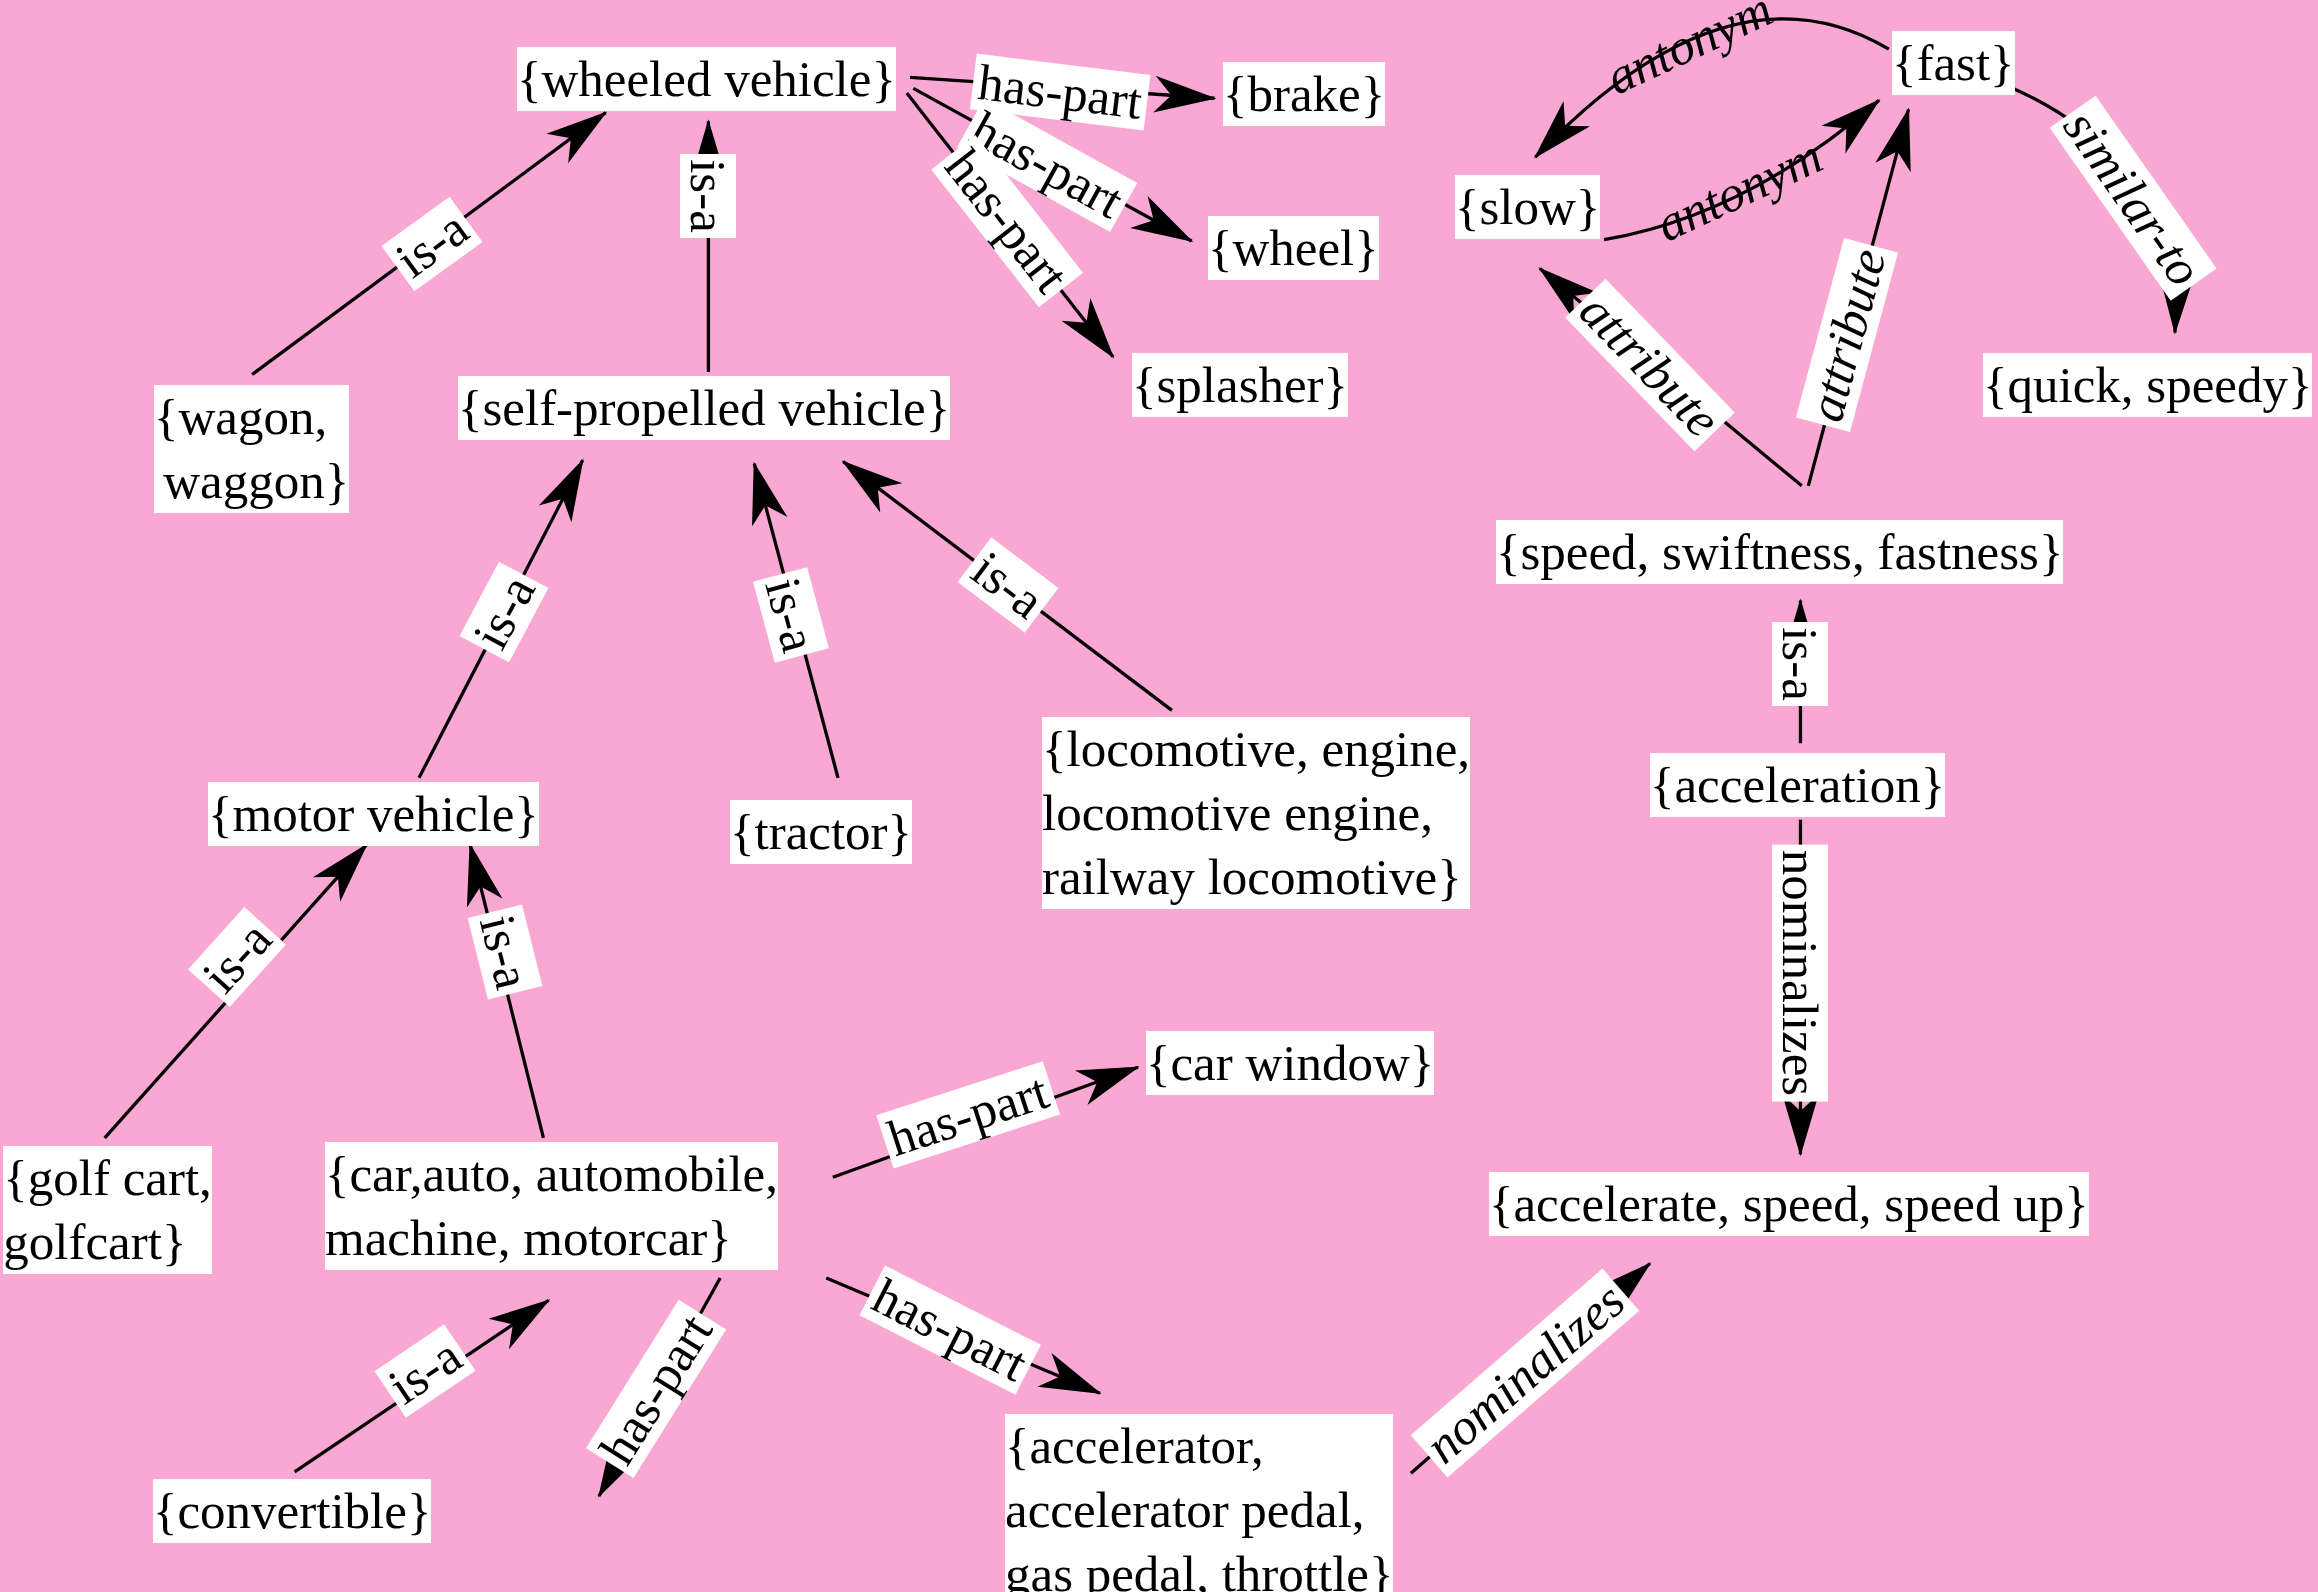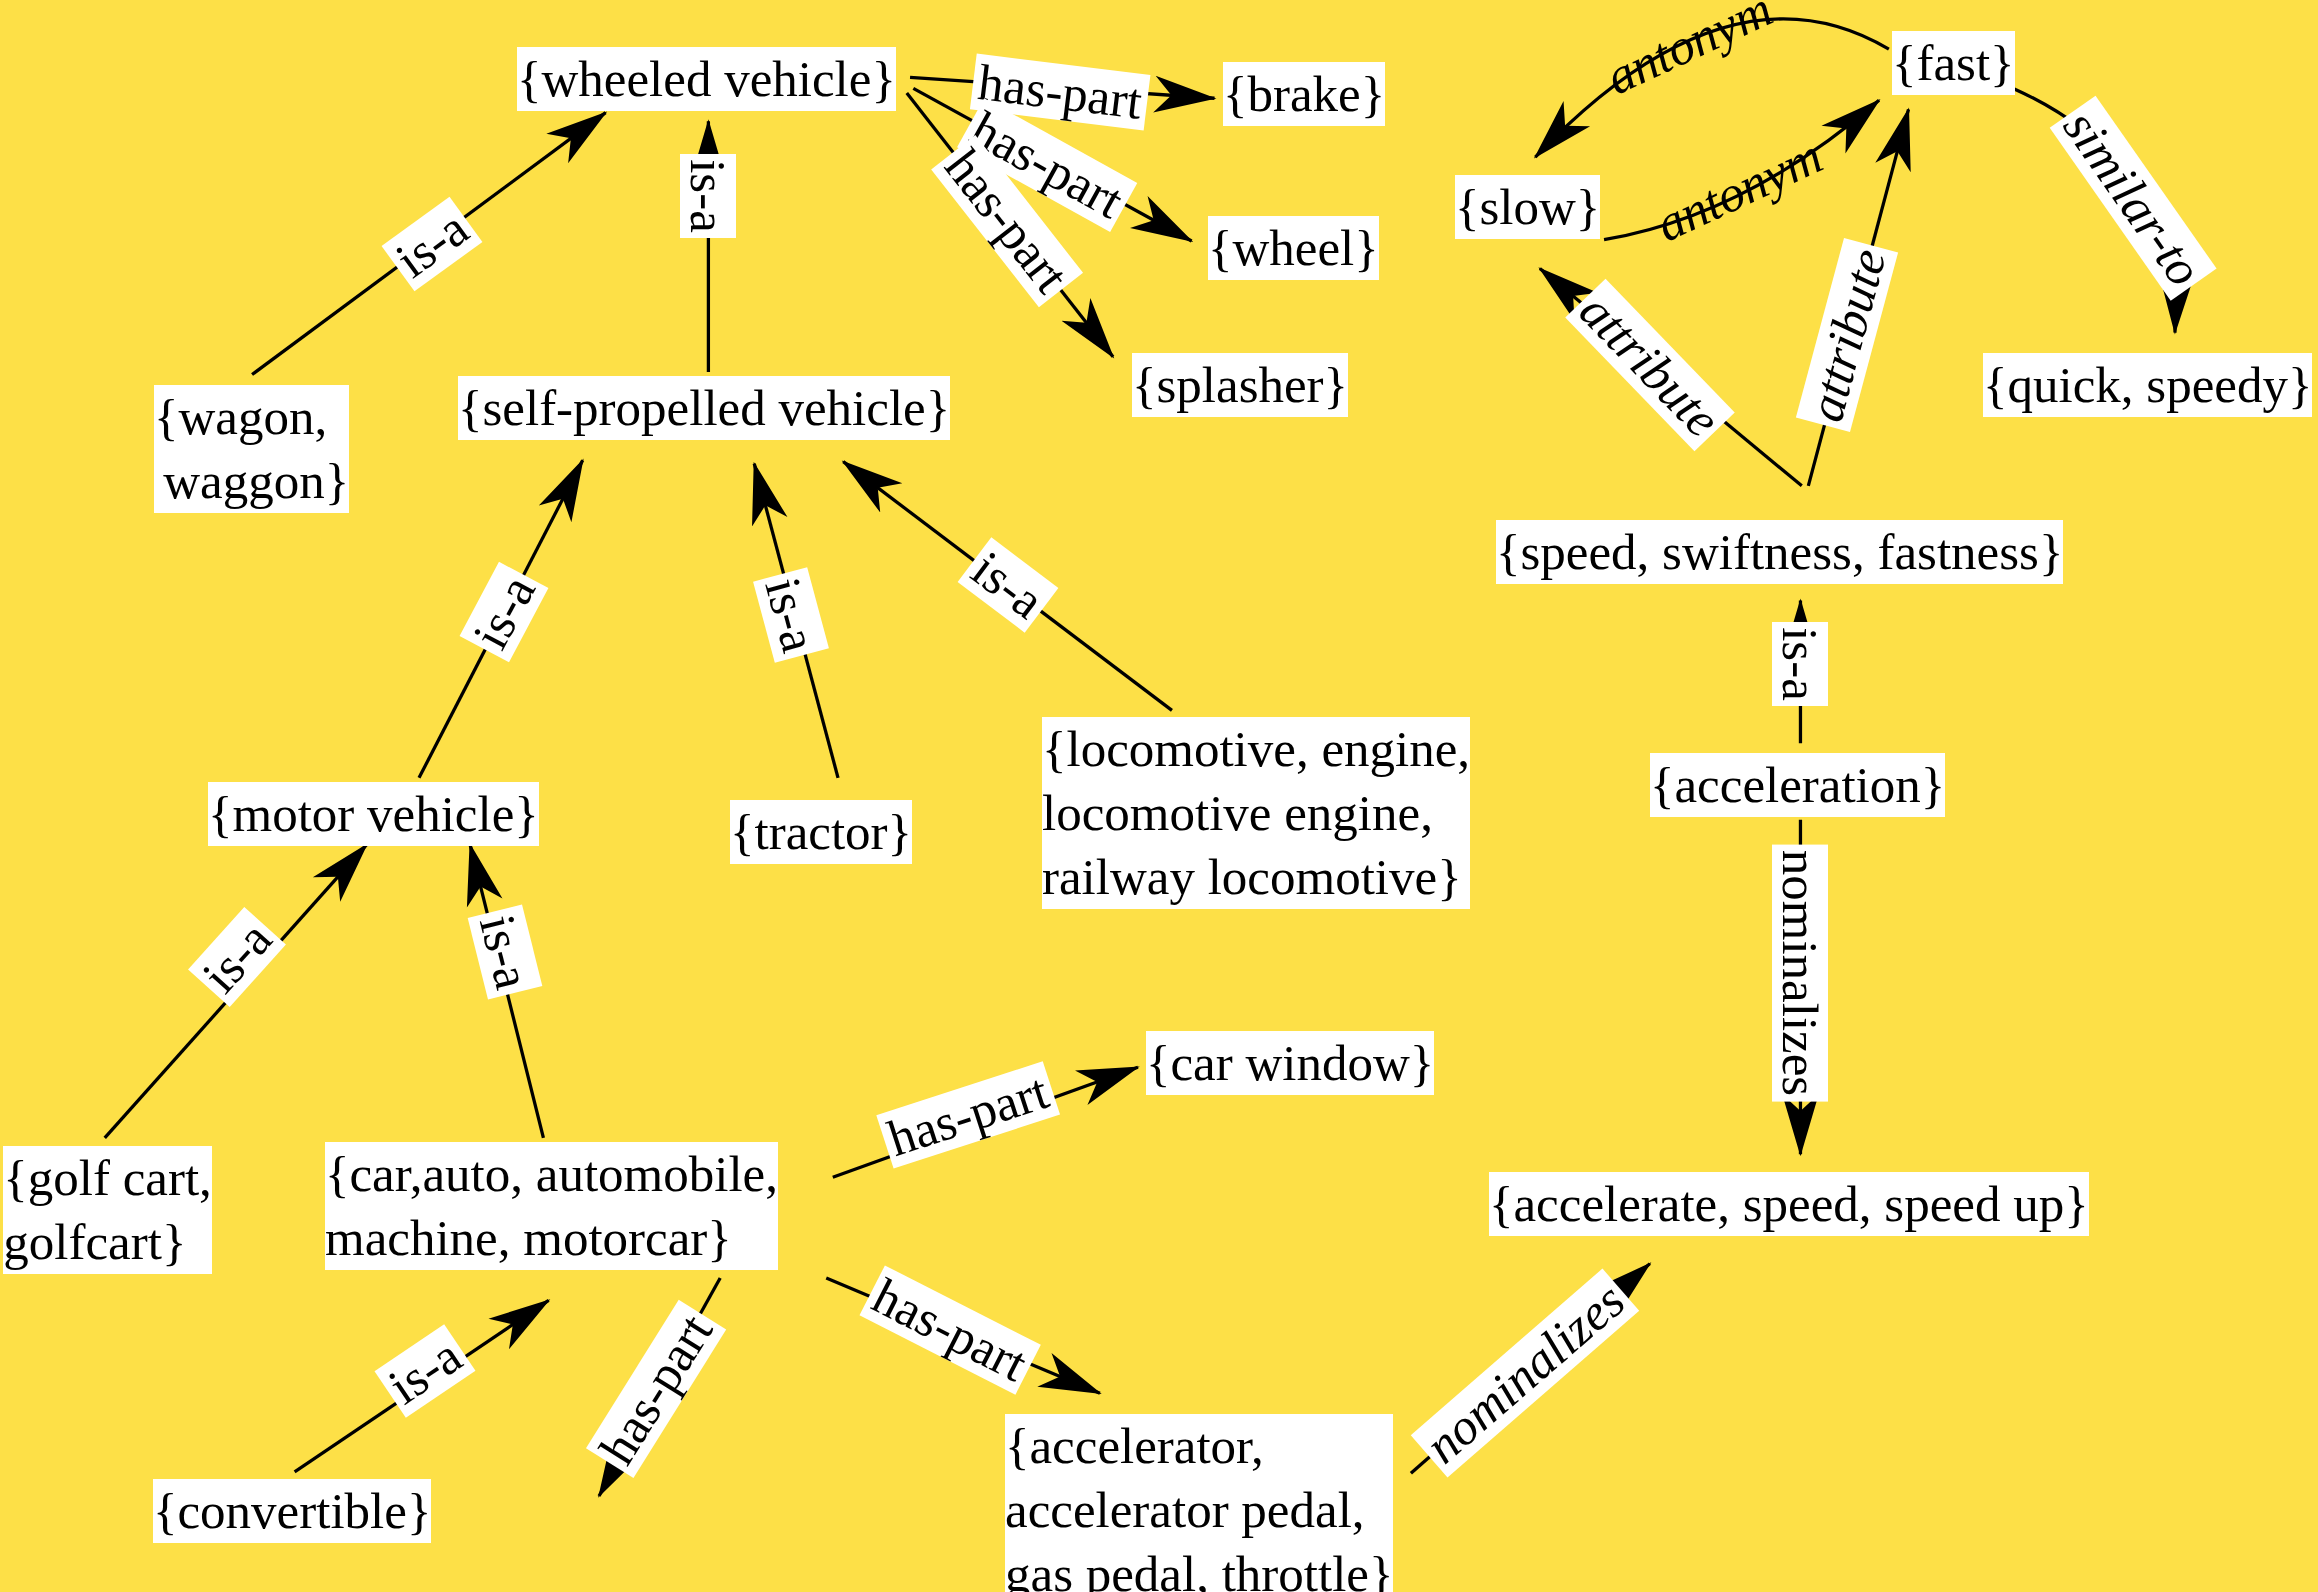--- a/index.html
+++ b/index.html
@@ -1,19 +1,19 @@
 <!DOCTYPE html>
 <html style="font-size:10.5px"><head>
 <meta charset="utf-8">
 <style>
   html,body{margin:0;padding:0;background:#ffffff;}
   #canvas{
     position:relative;
     width:2319px;height:1593px;
-    background:#fde047;
+    background:#f9a8d4;
     font-family:"Liberation Serif","DejaVu Serif",serif;
     color:#000;
     overflow:hidden;
   }
   #edges{position:absolute;left:0;top:0;width:2319px;height:1593px;}
   #edges line,#edges path.edge{stroke:#000;stroke-width:5;fill:none;}
   .node{
     position:absolute;
     font-size:51px;
     line-height:64px;

